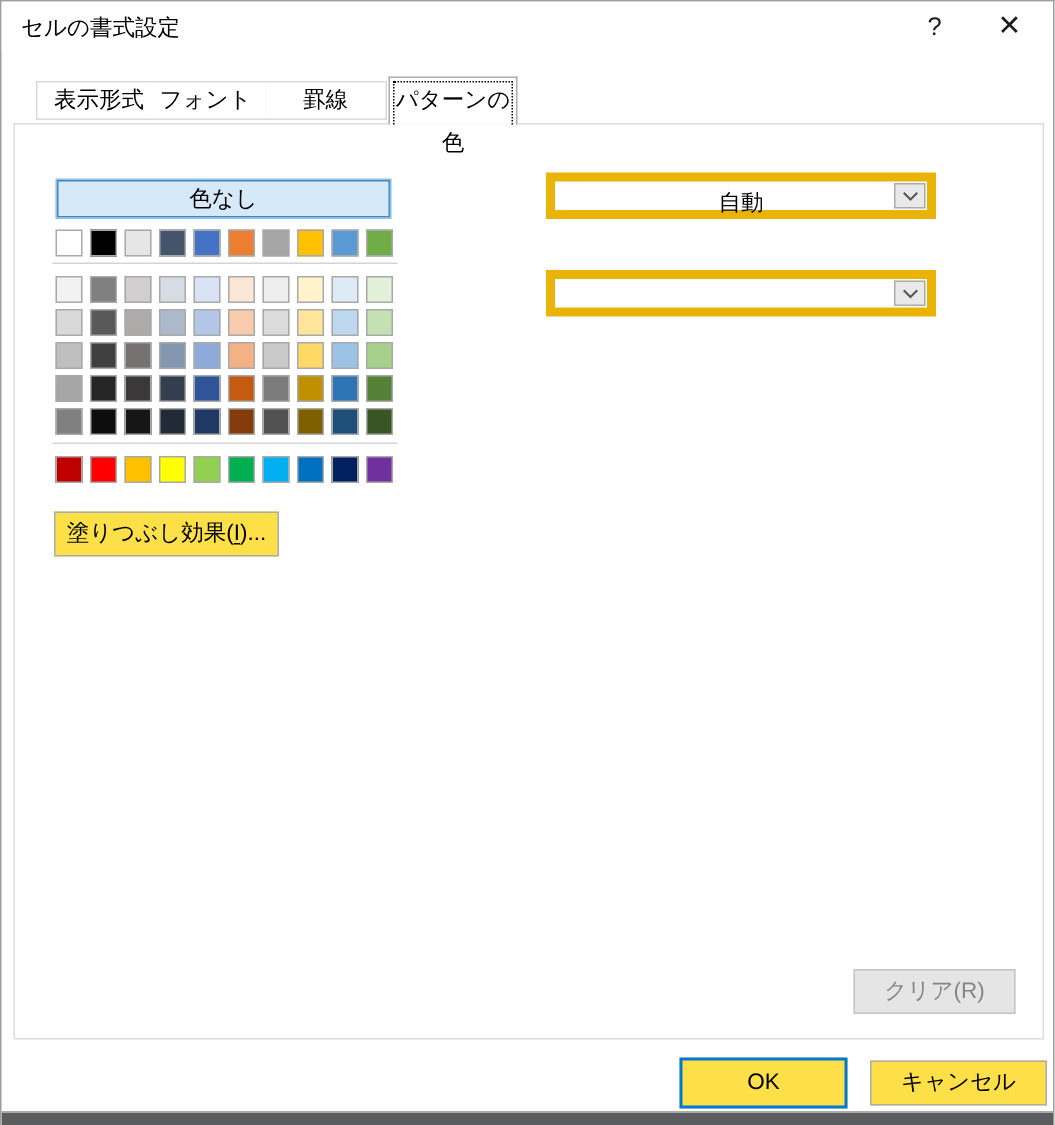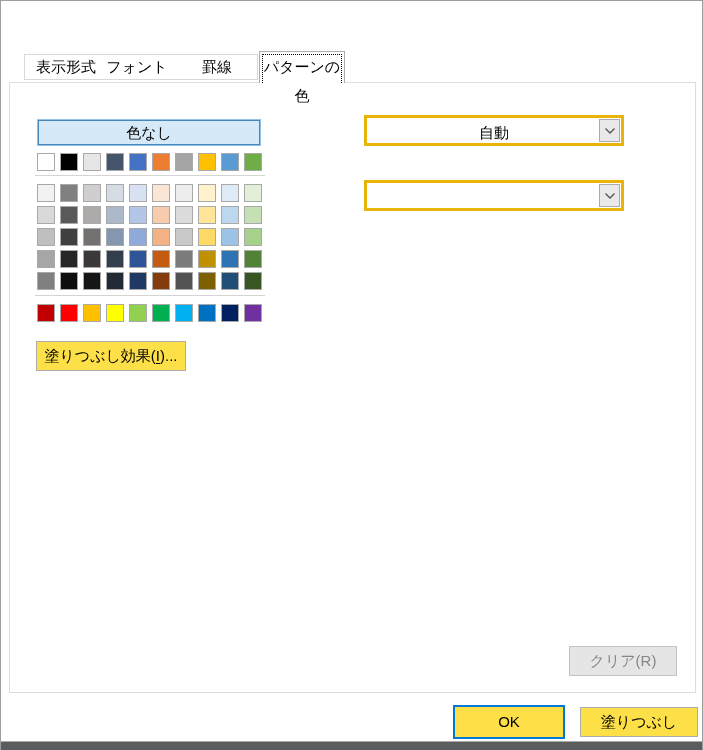--- a/index.html
+++ b/index.html
@@ -80,21 +80,21 @@
   }
   .btn-ok {
     left:452px; top:704px; width:112px; height:34px;
     border:2px solid #0078d7; line-height:30px; z-index:8;
   }
   .btn-cancel { left:579px; top:706px; width:118px; z-index:8; }
 
   
   .combo {
     position:absolute; left:363px; width:260px; height:31px;
-    background:#fff; border:3px solid #eab308; z-index:2;
+    background:#fff; border:6px solid #eab308; z-index:2;
   }
   .combo-1 { top:114px; }
   .combo-2 { top:179px; }
   .combo-value {
     position:absolute; left:0; right:22px; top:0; bottom:0;
     text-align:center; line-height:29px; padding-left:22px;
   }
   .combo-arrow {
     position:absolute; right:1px; top:1px; bottom:1px; width:21px;
     background:#e9e9e9; border:1px solid #ababab;
@@ -108,20 +108,29 @@
   }
   .groupbox-label {
     position:absolute; left:6px; top:-10px; background:#fff; padding:0 3px; font-size:15px;
   }
 </style>
 </head>
 <body>
 
 <div class="dialog">
 
+  <div class="titlebar">
+    <div class="title">セルの書式設定</div>
+    <div class="tb-btn tb-help">
+      <span>?</span>
+    </div>
+    <div class="tb-btn tb-close">
+      <span>✕</span>
+    </div>
+  </div>
 
   <div class="tabs">
     <div class="tab tab-1">表示形式</div>
     <div class="tab tab-2">フォント</div>
     <div class="tab tab-3">罫線</div>
     <div class="tab-active">
       <span>パターンの色</span>
       <div class="tab-focus"></div>
     </div>
   </div>
@@ -250,16 +259,16 @@
       <svg width="12" height="8" viewBox="0 0 12 8">
         <polyline points="1.5,1.5 6,6 10.5,1.5" fill="none" stroke="#565656" stroke-width="1.4"></polyline>
       </svg>
     </div>
   </div>
 
 
   <div class="btn btn-ok">OK</div>
 
   <div class="btn btn-clear">クリア(R)</div>
-  <div class="btn btn-cancel">塗りつぶし</div>
+  <div class="btn btn-cancel">キャンセル</div>
 
   <div class="bottom-shadow"></div>
 </div>
 
 </body></html>

